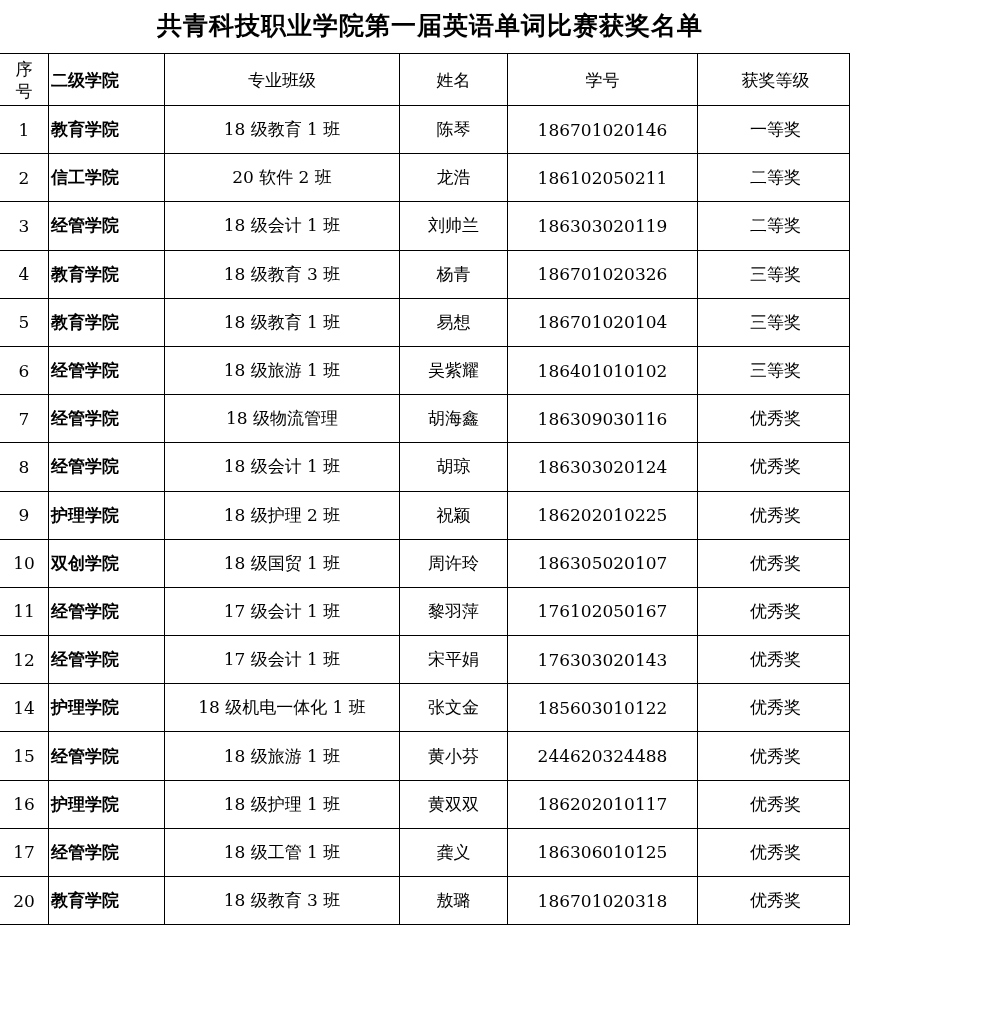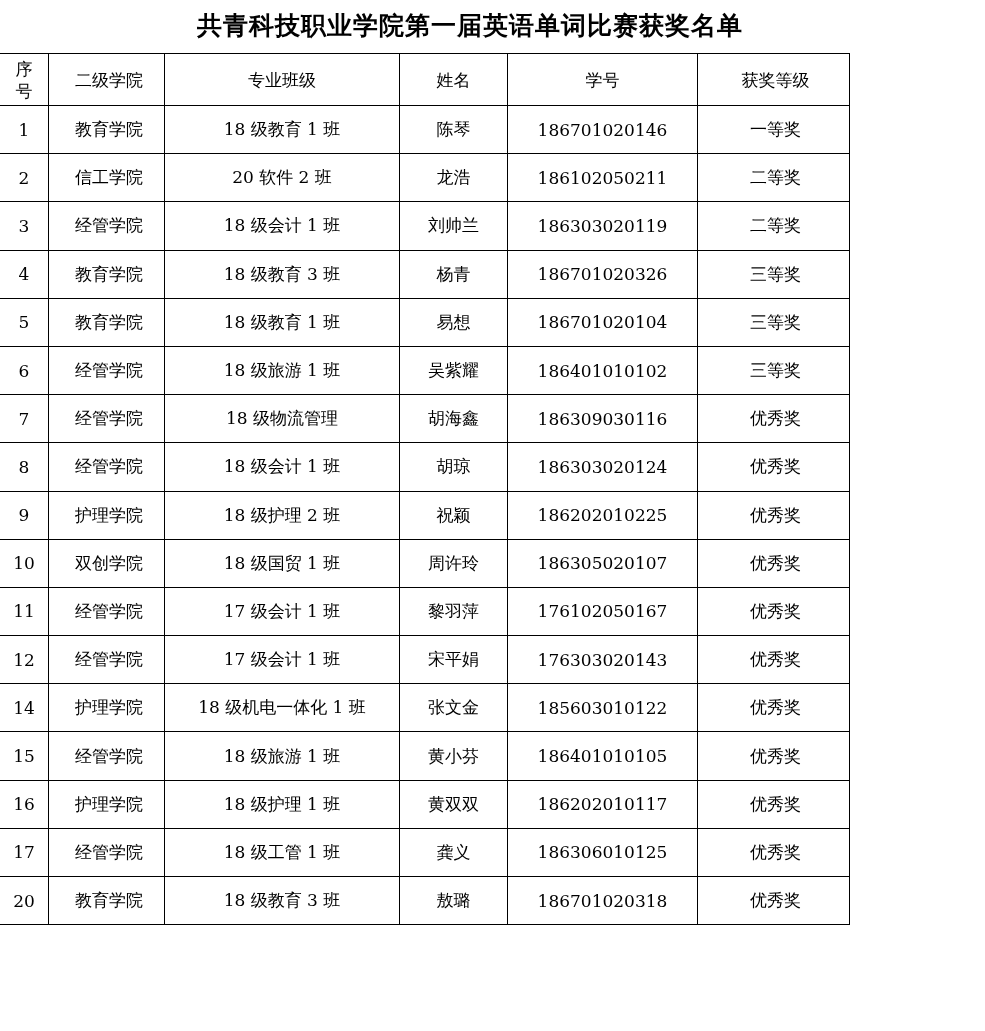--- a/index.html
+++ b/index.html
@@ -1,26 +1,26 @@
 <!DOCTYPE html>
 <html><head>
 <meta charset="utf-8">
 <style>
   html, body { margin: 0; padding: 0; background: #ffffff; }
   body { width: 985px; height: 1031px; overflow: hidden; position: relative;
          font-family: "DejaVu Serif", "Liberation Serif", serif; color: #000; }
   .title { position: absolute; left: 0; top: 8px; width: 860px; text-align: center;
-           font-size: 25px; font-weight: bold; letter-spacing: 1px; line-height: 36px; margin-left: 40px; }
+           font-size: 25px; font-weight: bold; letter-spacing: 1px; line-height: 36px; }
   table { position: absolute; left: -1px; top: 53px; border-collapse: collapse; table-layout: fixed; }
   td, th { border: 1.5px solid #000; text-align: center; vertical-align: middle;
            font-size: 17px; font-weight: normal; padding: 0; overflow: hidden; white-space: nowrap; }
   thead th { height: 51px; line-height: 22px; }
   tbody td { height: 47.2px; }
   th.seq { white-space: normal; line-height: 22px; }
-  td.college, th.college { text-align: left; padding-left: 26px; }
+  td.college, th.college { text-align: left; padding-left: 2px; font-weight: bold; }
   td.award, th.award { padding-left: 4px; text-align: center; }
 </style>
 </head>
 <body>
 
 <div class="title">共青科技职业学院第一届英语单词比赛获奖名单</div>
 
 <table>
   <colgroup>
     <col style="width:49px">
@@ -143,21 +143,21 @@
         <td>18 级机电一体化 1 班</td>
         <td>张文金</td>
         <td>185603010122</td>
         <td class="award">优秀奖</td>
       </tr>
       <tr>
         <td>15</td>
         <td class="college">经管学院</td>
         <td>18 级旅游 1 班</td>
         <td>黄小芬</td>
-        <td>186401010105</td>
+        <td>244620324488</td>
         <td class="award">优秀奖</td>
       </tr>
       <tr>
         <td>16</td>
         <td class="college">护理学院</td>
         <td>18 级护理 1 班</td>
         <td>黄双双</td>
         <td>186202010117</td>
         <td class="award">优秀奖</td>
       </tr>

